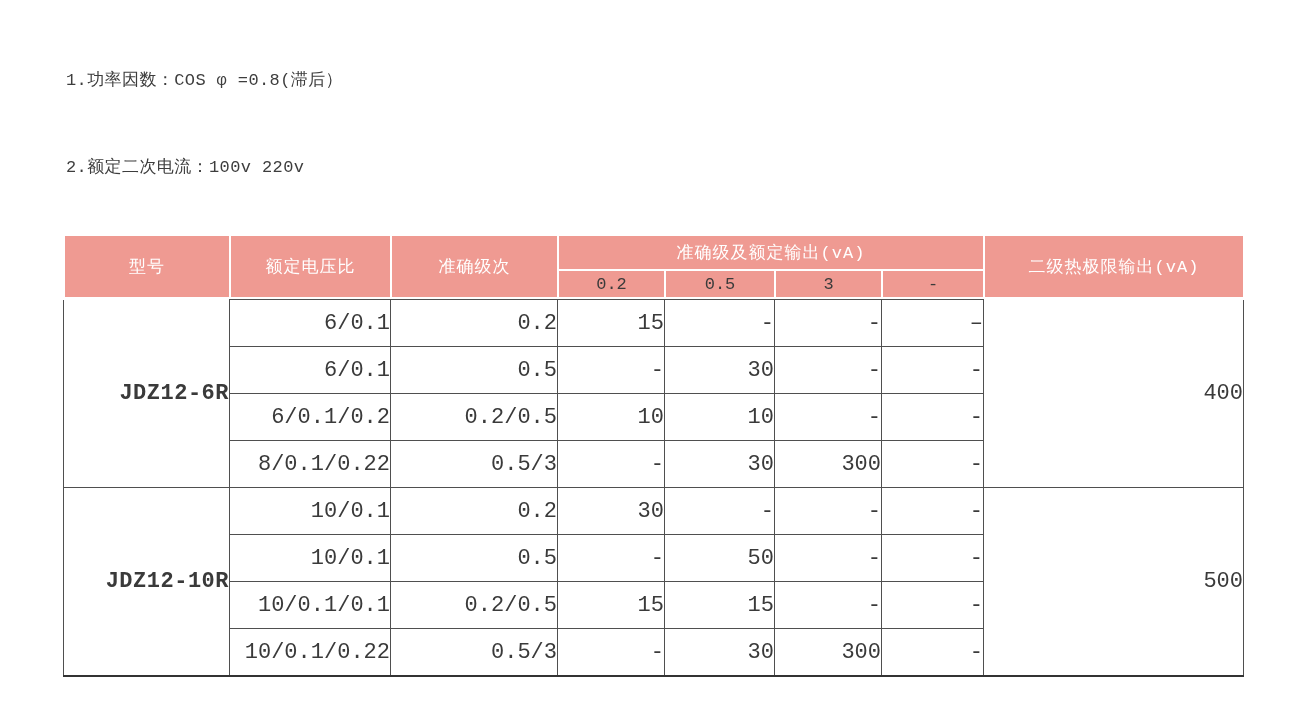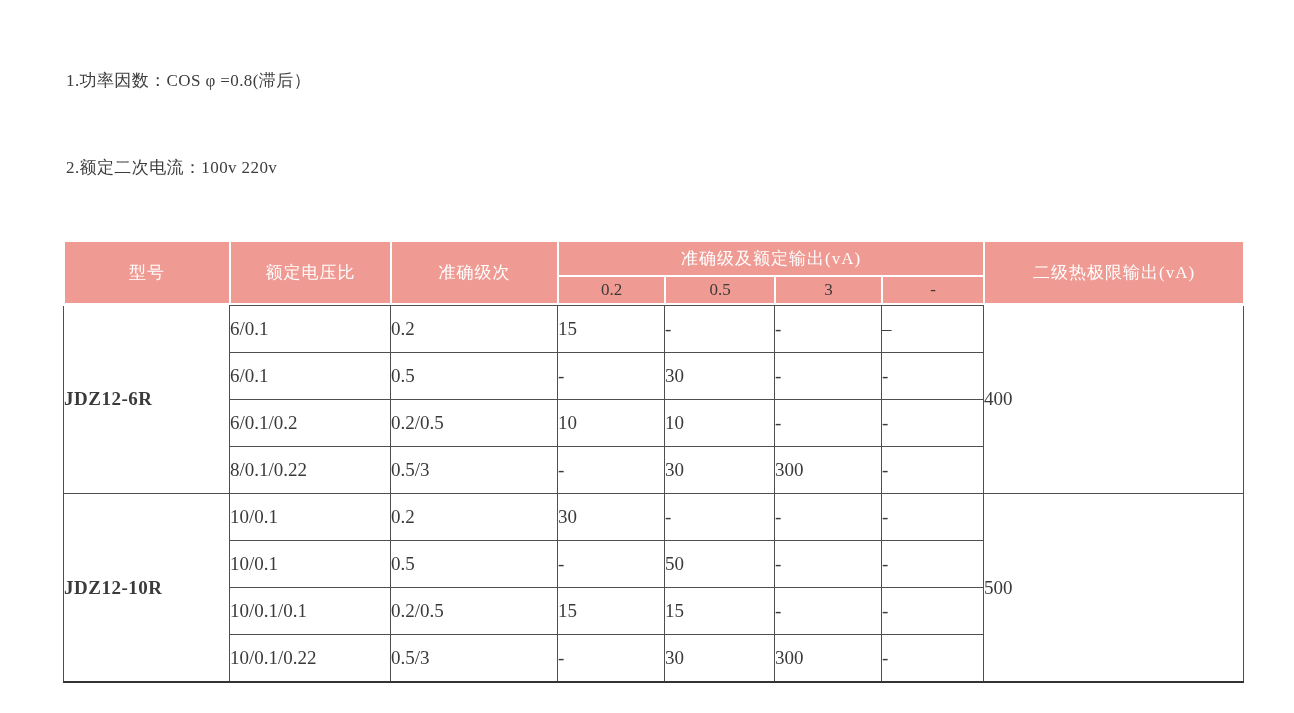--- a/index.html
+++ b/index.html
@@ -1,39 +1,39 @@
 <!DOCTYPE html>
 <html><head>
 <meta charset="utf-8">
 <style>
   html,body { margin:0; padding:0; background:#ffffff; }
   .page {
     position:relative; width:1294px; height:713px; background:#ffffff;
-    font-family:Liberation Serif, serif; overflow:hidden;
+    font-family:Liberation Mono, monospace; overflow:hidden;
   }
   .notes {
     position:absolute; left:66px; top:8px;
     font-size:17px; color:#3d3d3d; line-height:29px; letter-spacing:0.4px;
     white-space:pre;
   }
-  .tablewrap { position:absolute; left:63px; top:240px; width:1180px; }
+  .tablewrap { position:absolute; left:63px; top:234px; width:1180px; }
   table { border-collapse:collapse; table-layout:fixed; width:1180px; }
   
   .hdr th {
     background:#EF9A92; color:#ffffff; border:2px solid #ffffff;
     font-weight:400; font-size:17px; letter-spacing:1px; padding:0;
     text-align:center; vertical-align:middle;
   }
   .hdr tr.main th { height:33px; }
   .hdr tr.sub th { height:26px; }
   .hdr th.subcell { color:#3b3b3b; font-weight:500; letter-spacing:0; }
   
   .bdy td {
-    border:1px solid #4f4f4f; text-align:left; vertical-align:middle;
-    font-size:19px; color:#3a3a3a; height:46px; padding:0; background:#ffffff;
+    border:1px solid #4f4f4f; text-align:right; vertical-align:middle;
+    font-size:22px; color:#3a3a3a; height:46px; padding:0; background:#ffffff;
   }
   .bdy { border-bottom:2px solid #333333; }
   .bdy td.model { font-weight:700; letter-spacing:0.5px; }
   .bdy td.no-top { border-top:none; }
 </style>
 </head>
 <body>
 
 <div class="page">
 

